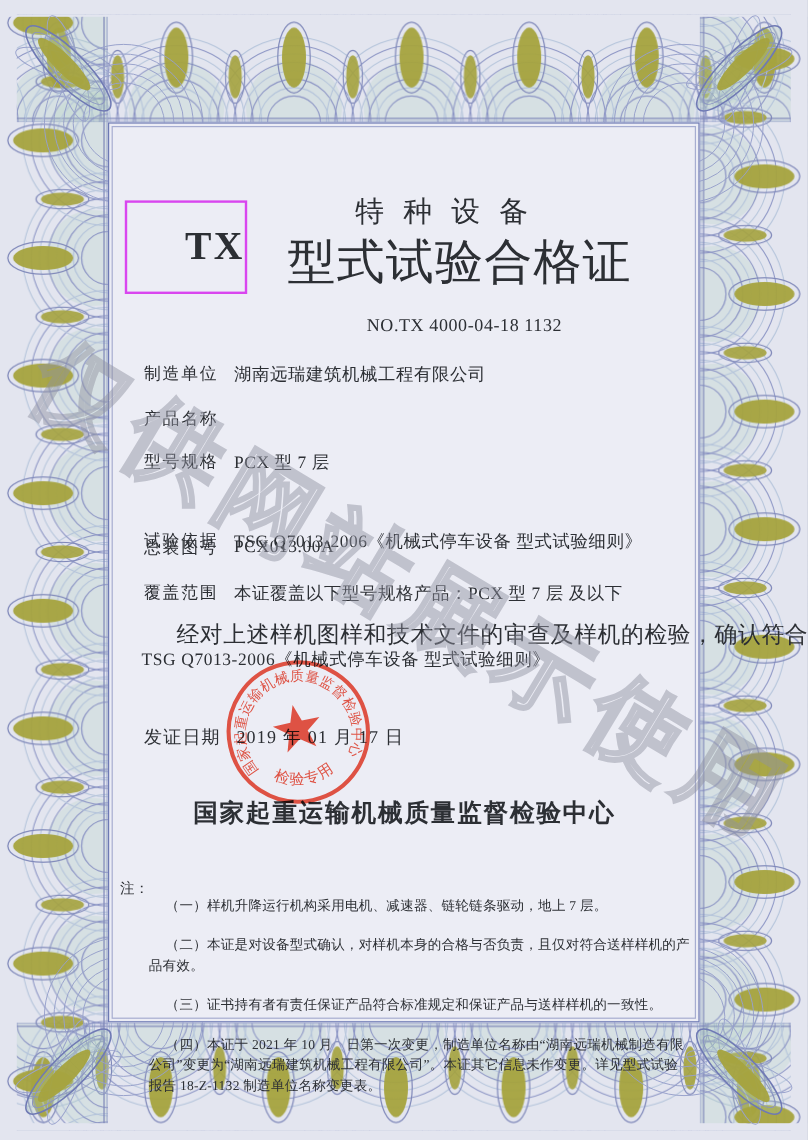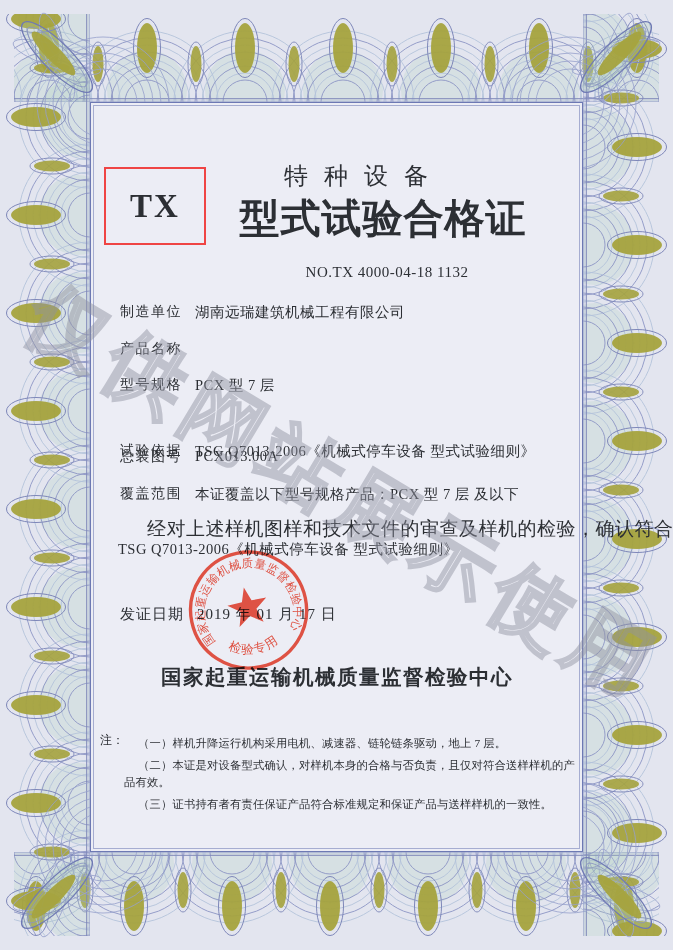--- a/index.html
+++ b/index.html
@@ -19,40 +19,40 @@
   }
   .panel-inner{
     position:absolute; left:2px; top:2px; right:2px; bottom:2px;
     border:0.8px solid rgba(109,121,179,.55);
   }
   .content{position:absolute; left:0; top:0; width:673px; height:950px; z-index:2;}
   .abs{position:absolute; white-space:nowrap;}
   .cx{transform:translateX(-50%);}
   .tx-box{
     left:104px; top:167px; width:102px; height:78px;
-    border:2px solid #ef4444; box-sizing:border-box;
-    text-align:center; line-height:74px; font-size:33px; font-weight:700; letter-spacing:2px;
+    border:2px solid #d946ef; box-sizing:border-box;
+    text-align:right; line-height:74px; font-size:33px; font-weight:700; letter-spacing:2px;
   }
-  .title-small{left:364px; top:160px; font-size:24px; letter-spacing:16px; font-weight:500;}
-  .title-big{left:383px; top:191px; font-size:40px; font-weight:700; letter-spacing:1px;}
+  .title-small{left:376px; top:160px; font-size:24px; letter-spacing:16px; font-weight:500;}
+  .title-big{left:383px; top:191px; font-size:40px; font-weight:400; letter-spacing:1px;}
   .cert-no{left:356px; top:264px; font-size:15px; letter-spacing:.5px;margin-left:31px;}
   .field-label{left:120px; font-size:14px; letter-spacing:1.5px; font-weight:500;}
   .field-value{left:195px; font-size:14.5px; letter-spacing:.5px;}
   .r0{top:303px;} .r1{top:340px;} .r2{top:376px;} .r3{top:412px;margin-top:30px;} .r4{top:448px;} .r5{top:485px;}
   .concl-1{left:147px; top:516px; font-size:19px; letter-spacing:.5px;}
   .concl-2{left:118px; top:540px; font-size:14.5px; letter-spacing:.5px;}
   .date-label{left:120px; top:605px; font-size:15px; letter-spacing:1px;}
   .date-value{left:197px; top:605px; font-size:15px; letter-spacing:1px;}
   .issuer{left:337px; top:663px; font-size:20.5px; font-weight:700; letter-spacing:1.5px;}
   .notes-label{left:100px; top:732px; font-size:12px; font-weight:500;}
   .notes{
     position:absolute; left:124px; top:731px; width:452px;
     font-size:11.3px; line-height:17px; letter-spacing:.2px;
   }
-  .notes p{margin:4px 0 5px 0; text-indent:14px; white-space:normal;}
+  .notes p{margin:16px 0 5px 0; text-indent:14px; white-space:normal;}
   .seal{
     position:absolute; left:181px; top:544px; width:136px; height:136px; z-index:6;
     transform:rotate(-12deg); mix-blend-mode:multiply; opacity:.92;
   }
   .seal text{fill:var(--seal-red); font-family:"Liberation Serif","DejaVu Serif",serif;}
   .watermark{
     position:absolute; left:62px; top:262px; z-index:7;
     transform:rotate(31deg); transform-origin:0 0;
     font-size:80px; font-weight:700; letter-spacing:10px; white-space:nowrap;
     color:transparent; -webkit-text-stroke:2.5px rgba(144,147,160,.48);
@@ -166,20 +166,21 @@
     <div class="abs date-label">发证日期</div>
     <div class="abs date-value">2019 年 01 月 17 日</div>
 
     <div class="abs cx issuer">国家起重运输机械质量监督检验中心</div>
 
     <div class="abs notes-label">注：</div>
     <div class="notes">
       <p>（一）样机升降运行机构采用电机、减速器、链轮链条驱动，地上 7 层。</p>
       <p>（二）本证是对设备型式确认，对样机本身的合格与否负责，且仅对符合送样样机的产品有效。</p>
       <p>（三）证书持有者有责任保证产品符合标准规定和保证产品与送样样机的一致性。</p>
+      <p>（四）本证于 2021 年 10 月　日第一次变更，制造单位名称由“湖南远瑞机械制造有限公司”变更为“湖南远瑞建筑机械工程有限公司”。本证其它信息未作变更。详见型式试验报告 18-Z-1132 制造单位名称变更表。</p>
     </div>
 
     <svg class="seal" viewBox="0 0 136 136" aria-hidden="true">
       <defs>
         <path id="sealRing" d="M 29.0 90.5 A 45 45 0 1 1 107.0 90.5" fill="none"></path>
         <path id="sealBottom" d="M 40 100 A 47 47 0 0 0 96 100" fill="none"></path>
       </defs>
       <circle cx="68" cy="66" r="58" fill="none" stroke="#dd4434" stroke-width="3.4"></circle>
       <polygon fill="#dd4434" points="68,43 72.9,57.1 87.8,57.3 75.9,66.4 80.3,80.7 68,72 55.7,80.7 60.1,66.4 48.2,57.3 63.1,57.1"></polygon>
       <text font-size="11.6" letter-spacing="0.4">

